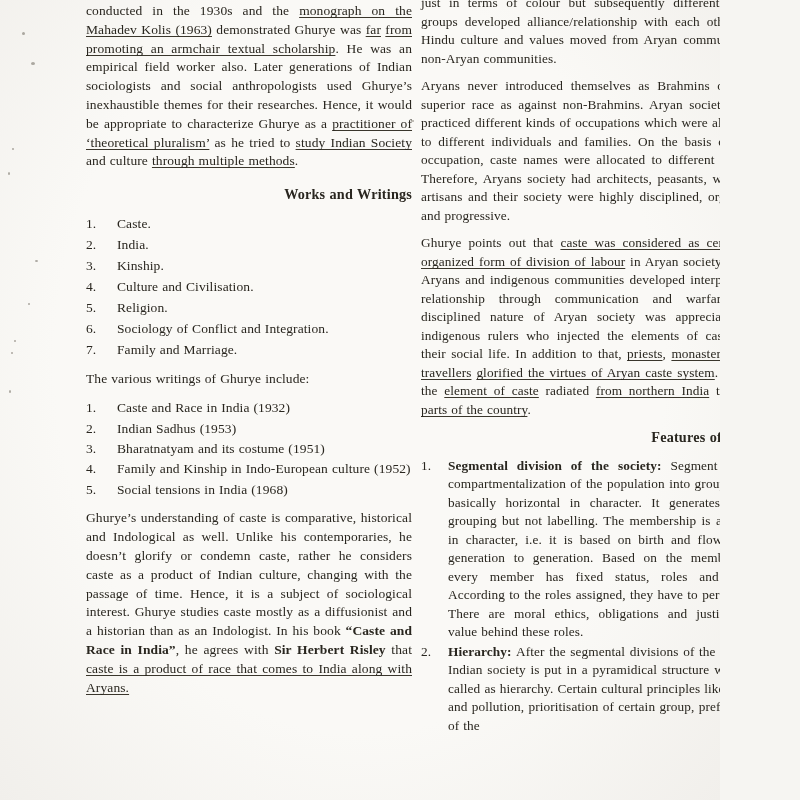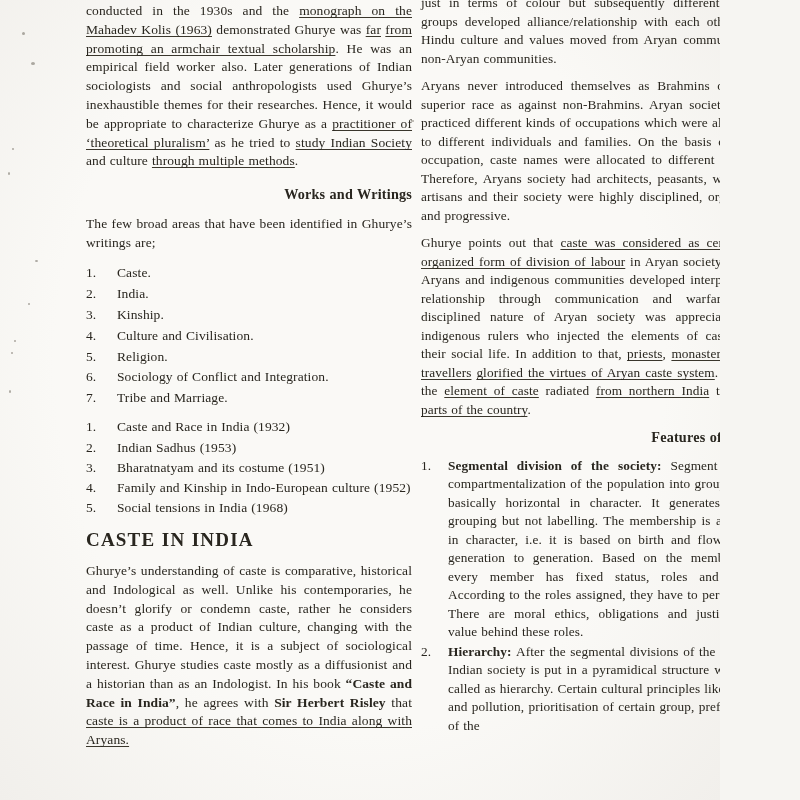--- a/index.html
+++ b/index.html
@@ -75,21 +75,20 @@
   <div class="speck" style="left:28px; top:303px; width:2px; height:2px;"></div>
   <div class="speck" style="left:9px;  top:390px; width:2px; height:3px;"></div>
   <div class="smudge" style="left:770px; top:125px; width:9px; height:2px;"></div>
   <div class="smudge" style="left:411px; top:120px; width:3px; height:2px;"></div>
 
   <div class="col col-left">
     <p class="para"><span>conducted in the 1930s and the </span><span class="u">monograph on the</span><span> </span><span class="u">Mahadev Kolis (1963)</span><span> demonstrated Ghurye was </span><span class="u">far</span><span> </span><span class="u">from promoting an armchair textual scholarship</span><span>. He was an empirical field worker also. Later generations of Indian sociologists and social anthropologists used Ghurye’s inexhaustible themes for their researches. Hence, it would be appropriate to characterize Ghurye as a </span><span class="u">practitioner of ‘theoretical pluralism’</span><span> as he tried to </span><span class="u">study Indian Society</span><span> and culture </span><span class="u">through multiple methods</span><span>.</span></p>
 
     <h3 class="subhead">Works and Writings</h3>
 
-    <p class="para"><span>The few broad areas that have been identified in Ghurye’s writings are;</span></p>
 
     <div class="list list-tight">
         <div class="li">
           <span class="num">1.</span>
           <span class="txt"><span>Caste.</span></span>
         </div>
         <div class="li">
           <span class="num">2.</span>
           <span class="txt"><span>India.</span></span>
         </div>
@@ -104,24 +103,25 @@
         <div class="li">
           <span class="num">5.</span>
           <span class="txt"><span>Religion.</span></span>
         </div>
         <div class="li">
           <span class="num">6.</span>
           <span class="txt"><span>Sociology of Conflict and Integration.</span></span>
         </div>
         <div class="li">
           <span class="num">7.</span>
-          <span class="txt"><span>Tribe and Marriage.</span></span>
+          <span class="txt"><span>Family and Marriage.</span></span>
         </div>
       </div>
 
+    <p class="para"><span>The various writings of Ghurye include:</span></p>
 
     <div class="list">
         <div class="li">
           <span class="num">1.</span>
           <span class="txt"><span>Caste and Race in India (1932)</span></span>
         </div>
         <div class="li">
           <span class="num">2.</span>
           <span class="txt"><span>Indian Sadhus (1953)</span></span>
         </div>
@@ -132,21 +132,20 @@
         <div class="li">
           <span class="num">4.</span>
           <span class="txt"><span>Family and Kinship in Indo-European culture (1952)</span></span>
         </div>
         <div class="li">
           <span class="num">5.</span>
           <span class="txt"><span>Social tensions in India (1968)</span></span>
         </div>
       </div>
 
-    <h2 class="chapter">CASTE IN INDIA</h2>
 
     <p class="para"><span>Ghurye’s understanding of caste is comparative, historical and Indological as well. Unlike his contemporaries, he doesn’t glorify or condemn caste, rather he considers caste as a product of Indian culture, changing with the passage of time. Hence, it is a subject of sociological interest. Ghurye studies caste mostly as a diffusionist and a historian than as an Indologist. In his book </span><span class="b">“Caste and Race in India”</span><span>, he agrees with </span><span class="b">Sir Herbert Risley</span><span> that </span><span class="u">caste is a product of race that comes to India along with Aryans.</span></p>
   </div>
 
   <div class="col col-right">
     <p class="para"><span>just in terms of colour but subsequently different ethnic groups developed alliance/relationship with each other and Hindu culture and values moved from Aryan community to non-Aryan communities.</span></p>
 
     <p class="para"><span>Aryans never introduced themselves as Brahmins or as a superior race as against non-Brahmins. Aryan society itself practiced different kinds of occupations which were allocated to different individuals and families. On the basis of their occupation, caste names were allocated to different groups. Therefore, Aryans society had architects, peasants, warriors, artisans and their society were highly disciplined, organized and progressive.</span></p>
 
     <p class="para"><span>Ghurye points out that </span><span class="u">caste was considered as central to organized form of division of labour</span><span> in Aryan society. When Aryans and indigenous communities developed interpersonal relationship through communication and warfare, the disciplined nature of Aryan society was appreciated by indigenous rulers who injected the elements of caste into their social life. In addition to that, </span><span class="u">priests</span><span>, </span><span class="u">monasteries</span><span> and </span><span class="u">travellers</span><span> </span><span class="u">glorified the virtues of Aryan caste system</span><span>. Hence, the </span><span class="u">element of caste</span><span> radiated </span><span class="u">from northern India</span><span> to other </span><span class="u">parts of the country</span><span>.</span></p>

